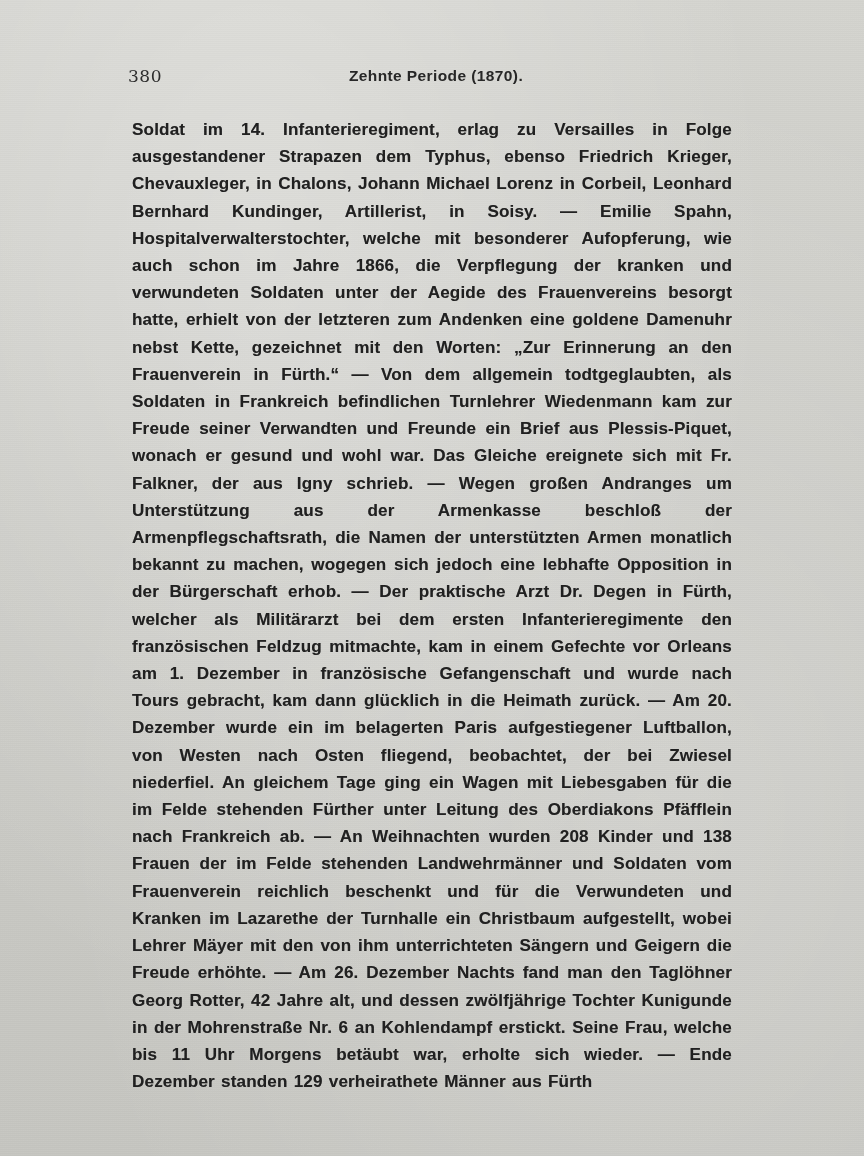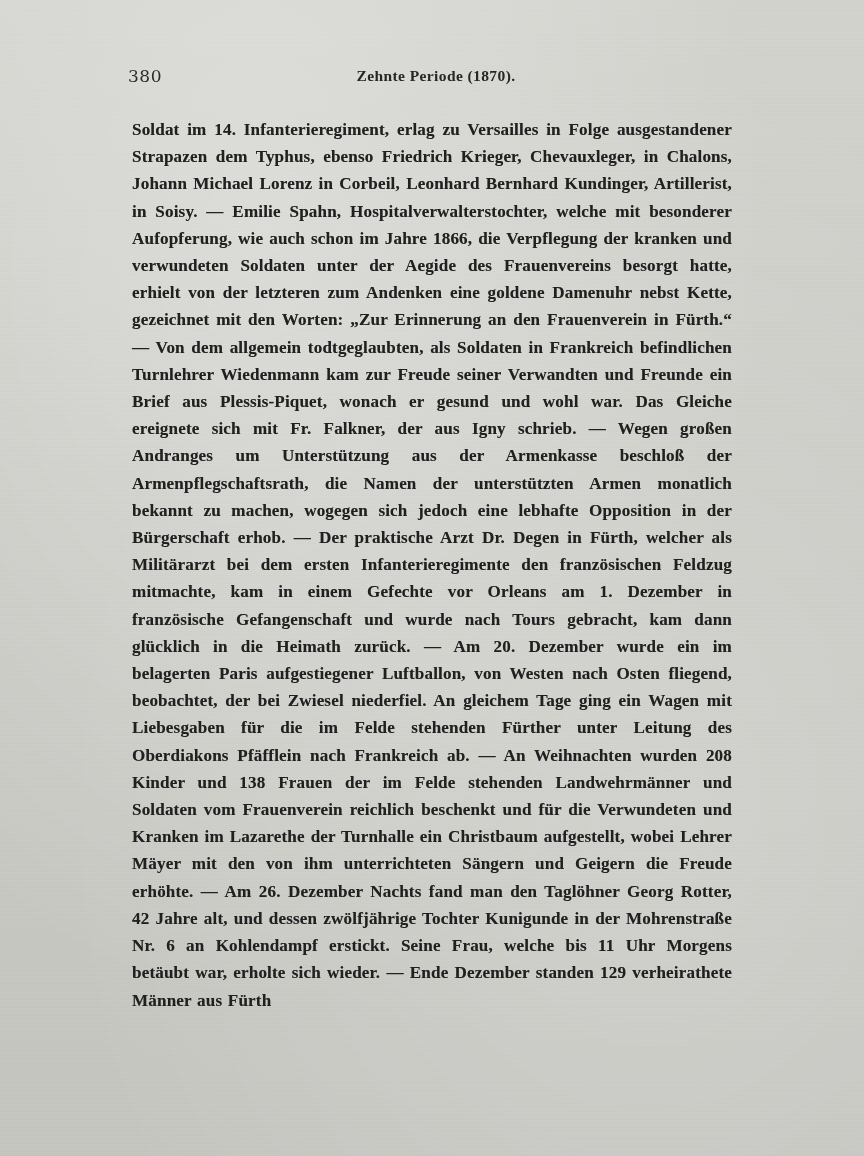--- a/index.html
+++ b/index.html
@@ -70,21 +70,21 @@
     text-justify: inter-word;
     letter-spacing: 0.15px;
     word-spacing: 1.2px;
     text-shadow: 0 0 0.6px rgba(40,40,40,0.45);
   }
   .body-text p {
     margin: 4px;
   }
   
   .fraktur {
-    font-family: Liberation Serif, serif;
+    font-family: Liberation Sans, sans-serif;
     font-weight: 600;
     font-stretch: semi-condensed;
   }
 </style>
 </head>
 <body>
 
 <div class="page">
   <div class="text-block">
 

